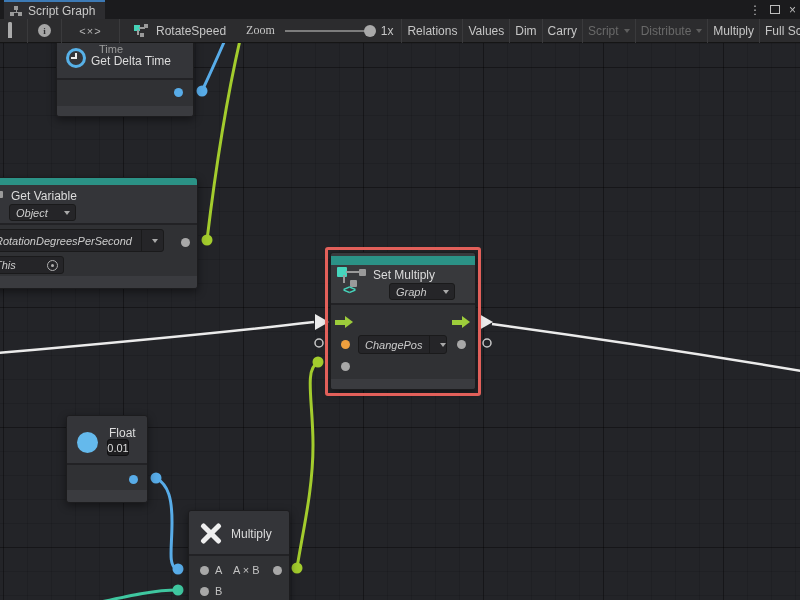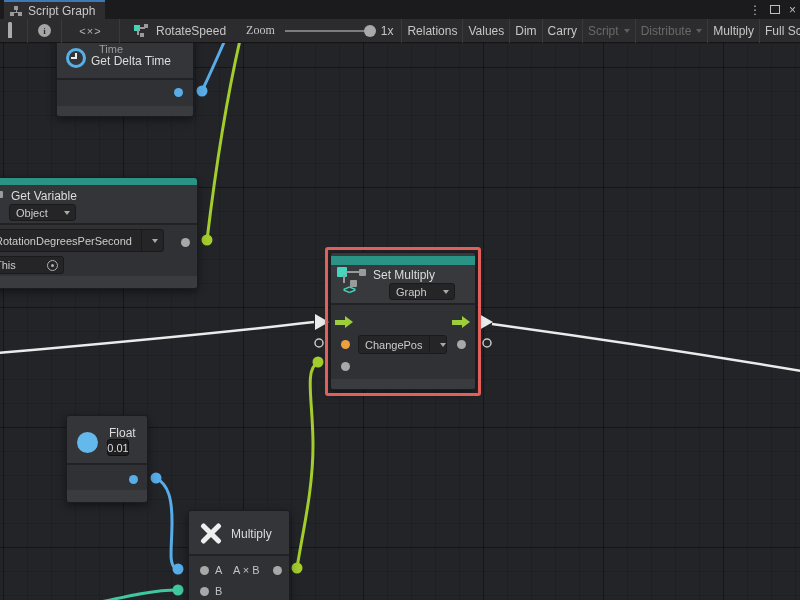--- a/index.html
+++ b/index.html
@@ -59,21 +59,21 @@
   .nbody { position:absolute; left:0; right:0; background:#303134; }
   .nstrip { position:absolute; left:0; right:0; top:3px; height:9px; background:#2b9286; }
   .ntitle { position:absolute; font-size:12px; color:#dcdcdc; }
   .nkind { position:absolute; font-size:11px; color:#9b9b9b; }
   .port { position:absolute; width:9px; height:9px; border-radius:50%; }
   .port.gray { background:#a8a8a8; }
   .port.blue { background:#58ace8; }
   .port.orange { background:#ee9f3e; }
   .dd { position:absolute; display:flex; align-items:center; background:#252528; border:1px solid #1a1a1b;
         border-radius:3px; color:#cccccc; font-size:11px; }
-  .dd .lbl { padding:0 6px; }
+  .dd .lbl { padding:0 6px;font-style:italic; }
   .dd .caret-box { display:flex; align-items:center; justify-content:center; padding:0 5px; align-self:stretch; }
   .dd.split .caret-box { border-left:1px solid #1a1a1b; }
   .flow-arrow { position:absolute; width:18px; height:13px; }
   .flow-arrow .stem { position:absolute; left:0; top:4px; width:10px; height:5px; background:#9dcd3b; }
   .flow-arrow .tip { position:absolute; left:10px; top:0; width:0; height:0;
                      border-top:6.5px solid transparent; border-bottom:6.5px solid transparent; border-left:8px solid #9dcd3b; }
   .sel-border { position:absolute; border:3px solid #e2605a; border-radius:3px; z-index:3; pointer-events:none; }
   .var-icon { position:absolute; width:36px; height:34px; }
   .var-icon .tsq { position:absolute; left:2px; top:1px; width:10px; height:10px; background:#46d6bd; border-radius:1px; }
   .var-icon .gsq1 { position:absolute; left:24px; top:3px; width:7px; height:7px; background:#9a9a9a; border-radius:1px; }

